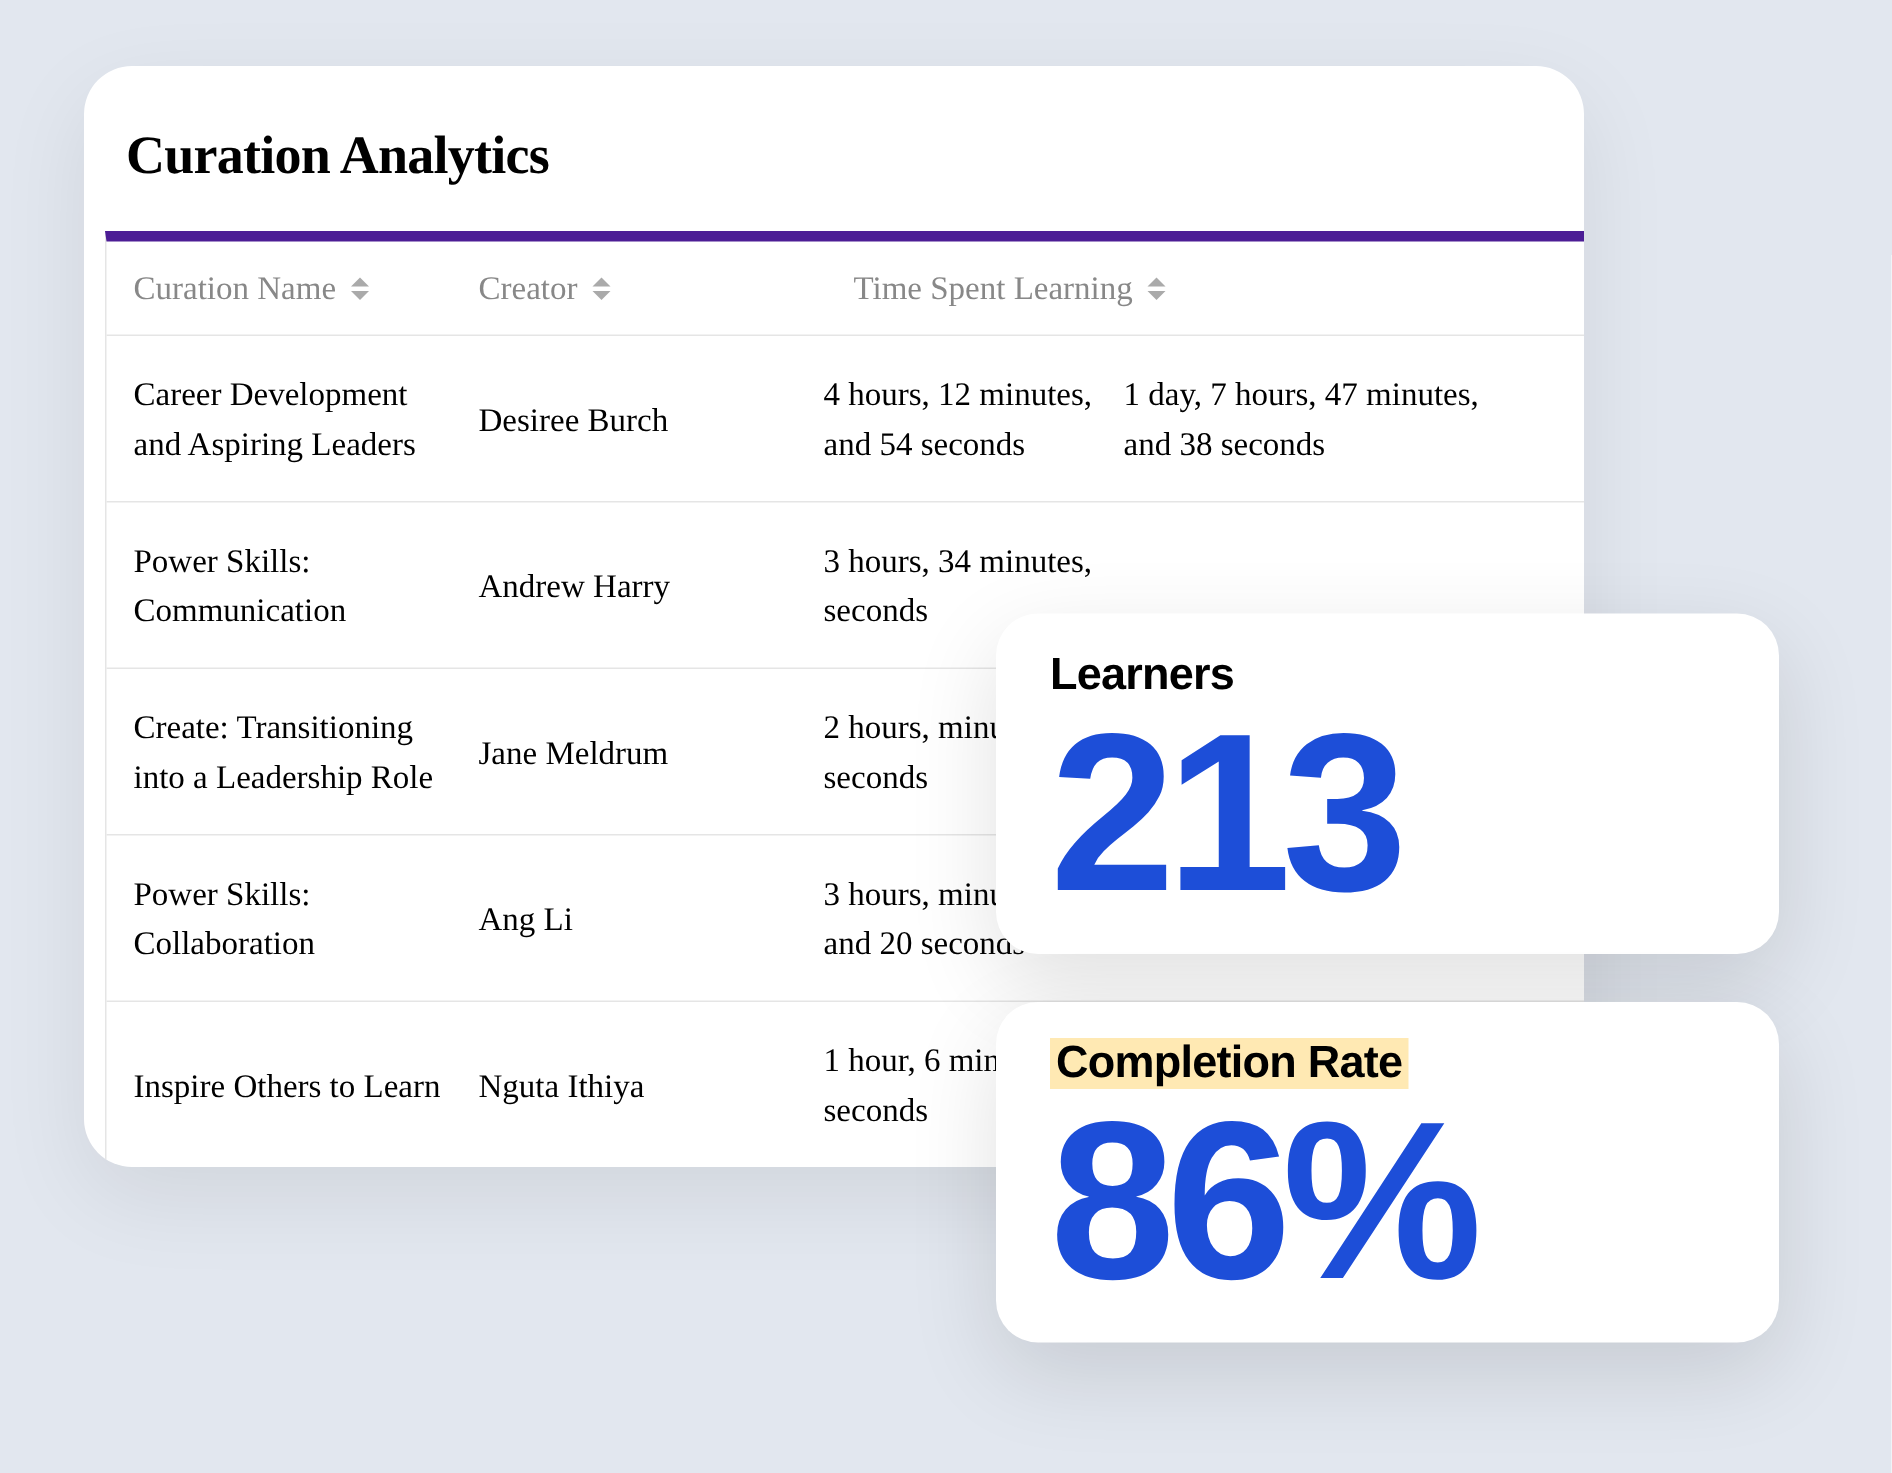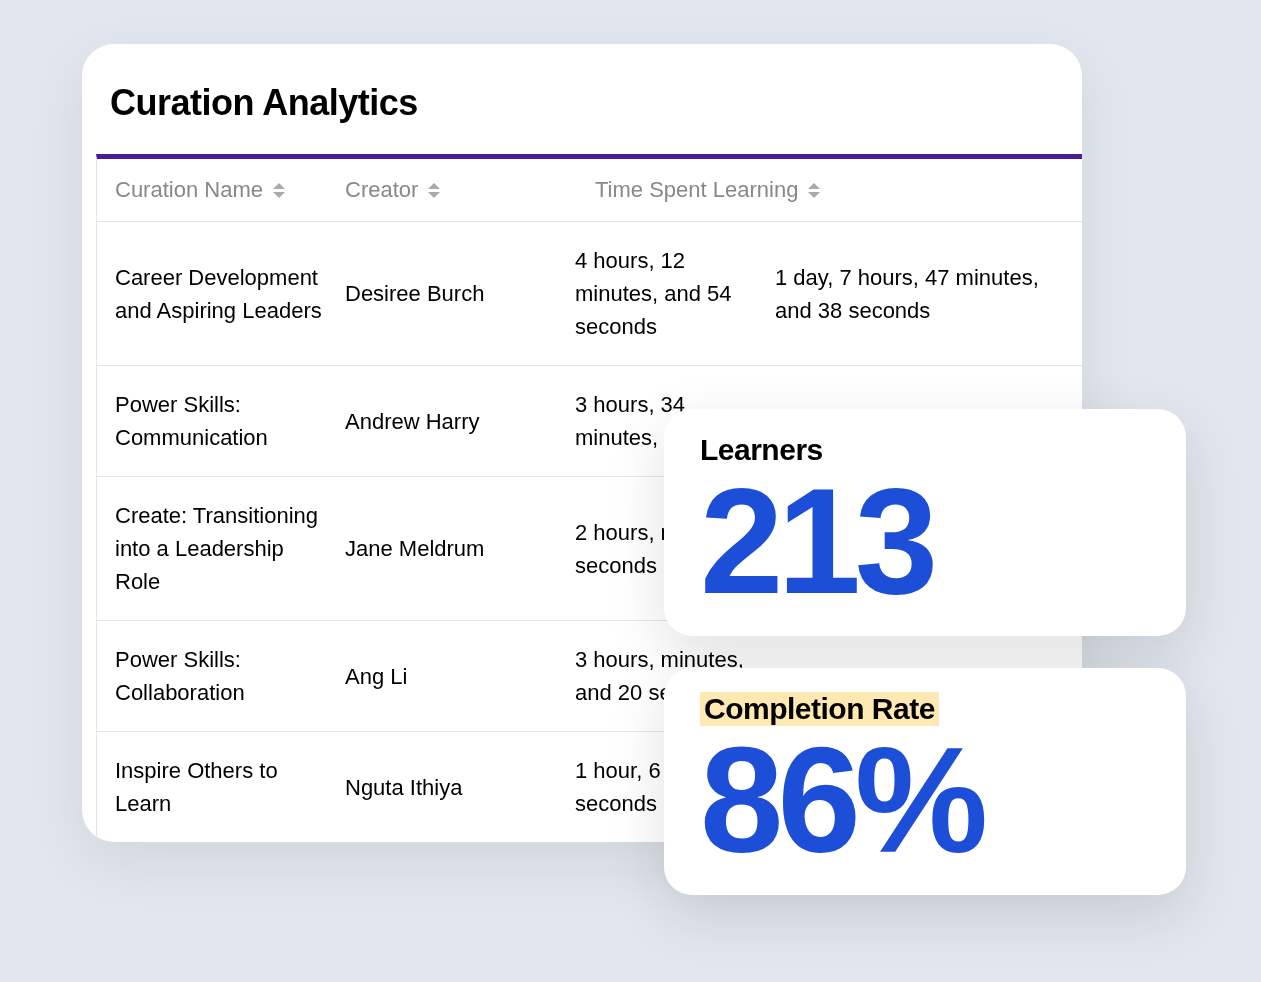--- a/index.html
+++ b/index.html
@@ -11,37 +11,38 @@
       font-family: -apple-system, BlinkMacSystemFont, 'Segoe UI', Helvetica, Arial, sans-serif;
       background: #e2e7ef;
       width: 1261px;
       height: 982px;
       position: relative;
       overflow: hidden;
     }
     .main-card {
       position: absolute;
       top: 44px;
-      left: 82px;
+      left: 56px;
       width: 1000px;
       background: #ffffff;
       border-radius: 32px;
       box-shadow: 0 20px 60px rgba(0,0,0,0.08);
       padding: 38px 0 0 0;
       overflow: hidden;
+      font-family: Liberation Serif, serif;
     }
     .card-title {
       font-size: 36px;
       font-weight: 800;
       color: #000000;
       padding: 0 28px 30px 28px;
       letter-spacing: -0.5px;
     }
     .table-container {
-      border-top: 5px solid #4c1d95;
+      border-top: 7px solid #4c1d95;
       border-left: 1px solid #e5e5e5;
       margin-left: 14px;
     }
     .table-header {
       display: flex;
       border-bottom: 1px solid #e5e5e5;
       padding: 18px 0;
     }
     .th {
       display: flex;

